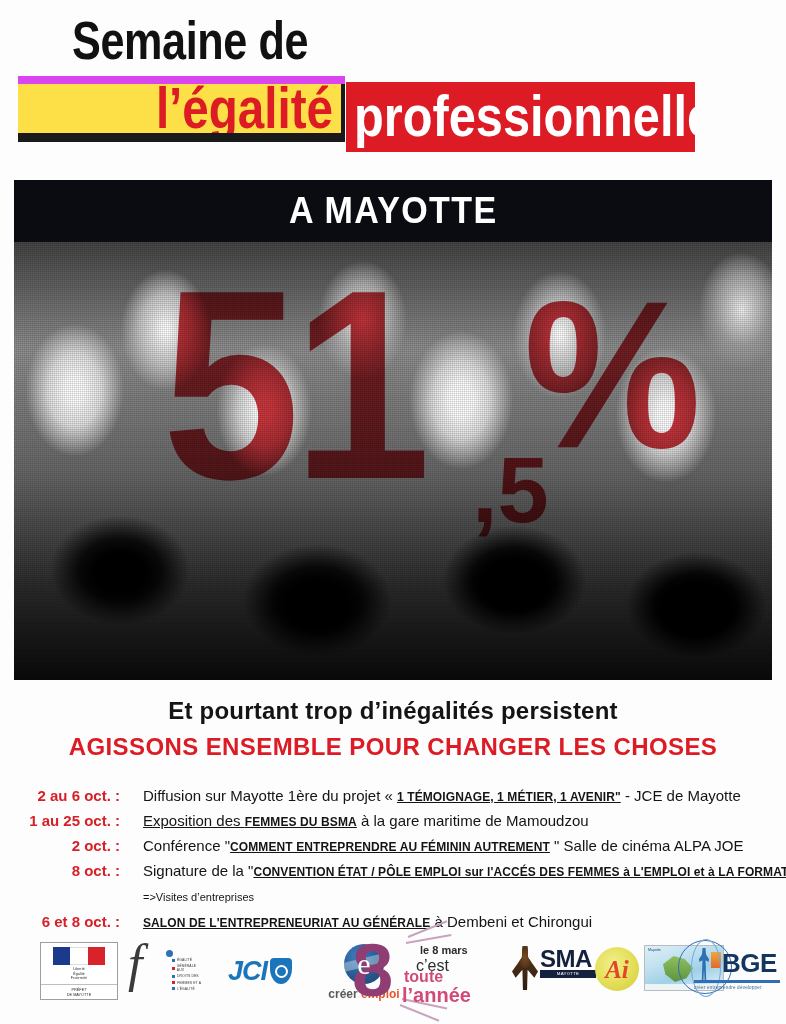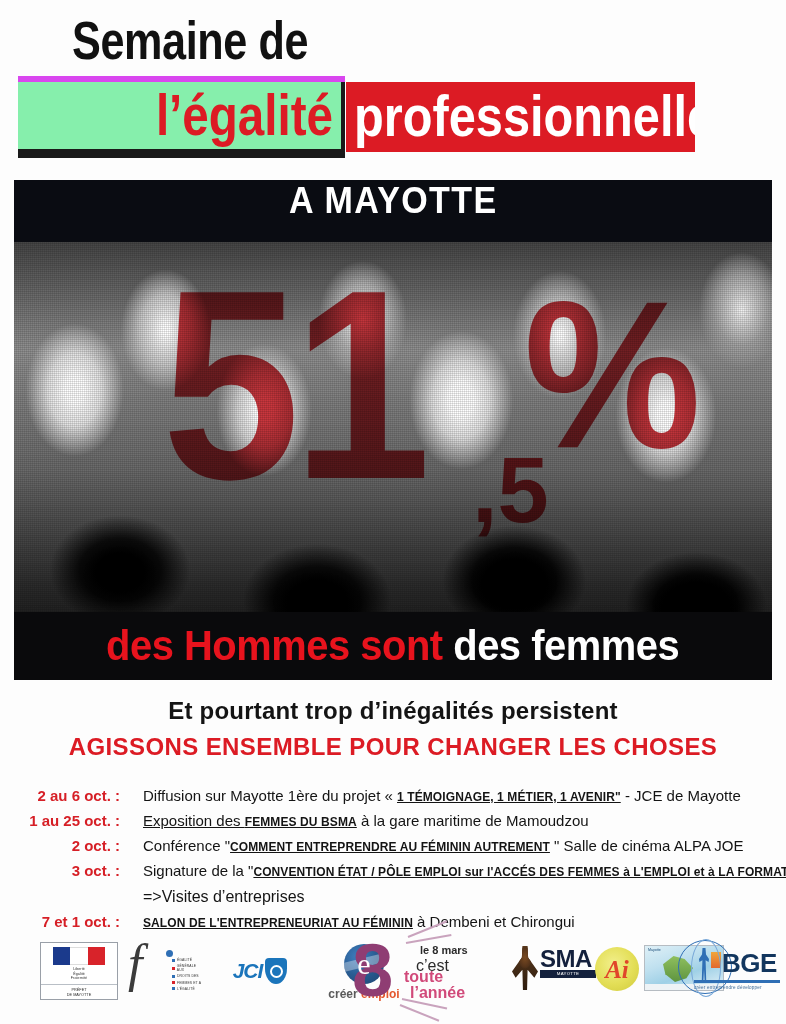--- a/index.html
+++ b/index.html
@@ -31,23 +31,23 @@
     letter-spacing:-0.5px;
     color:#111111;
     transform:scaleX(0.80);
     transform-origin:left top;
     white-space:nowrap;
   }
   
   .egalite-box{
     position:absolute;
     left:18px;top:76px;
-    width:327px;height:82px;
-    background:#86efac;
-    border-top:6px solid #d946ef;
+    width:327px;height:66px;
+    background:#fde047;
+    border-top:8px solid #d946ef;
     border-bottom:9px solid #1a1a1a;
     border-left:none;
     box-sizing:border-box;
     overflow:hidden;
   }
   .egalite-box:after{
     content:"";
     position:absolute;right:0;top:-9px;bottom:-9px;width:4px;
     background:#1a1a1a;
   }
@@ -114,21 +114,21 @@
     position:absolute;inset:0;
     background-image:
       repeating-linear-gradient(0deg, rgba(0,0,0,.22) 0 1px, rgba(255,255,255,.05) 1px 2px),
       repeating-linear-gradient(90deg, rgba(0,0,0,.18) 0 1px, rgba(255,255,255,.04) 1px 2px);
     opacity:.55;
     mix-blend-mode:multiply;
   }
   .band-top{
     position:absolute;left:0;top:0;width:100%;height:62px;
     background:#0a0c12;
-    display:flex;align-items:flex-start;justify-content:center;
+    display:flex;align-items:center;justify-content:center;
   }
   .band-top .amayotte{
     font-family:"Liberation Sans Narrow","Liberation Sans",sans-serif;
     font-weight:bold;
     font-size:37px;
     letter-spacing:1.5px;
     color:#ffffff;
     transform:scaleX(0.92);
   }
   .band-bottom{
@@ -242,21 +242,21 @@
   .ev-text .u{text-decoration:underline;}
   .ev-text .sc{
     font-size:12px;
     font-weight:bold;
     letter-spacing:.1px;
   }
   .ev-sub{
     padding-left:15px;
     color:#141414;
     font-family:"Liberation Sans Narrow","Liberation Sans",sans-serif;
-    font-size:16px;
+    font-size:11px;
     line-height:22px;
   }
   .ev-row.indent .ev-date{visibility:hidden;}
 
   
   .logos{
     position:absolute;left:0;bottom:6px;width:786px;height:90px;
   }
   .logo{
     position:absolute;
@@ -285,21 +285,21 @@
   }
   .l-f .dot{position:absolute;left:38px;top:12px;width:7px;height:7px;border-radius:50%;background:#2f6fb5;}
   .l-f .lines{position:absolute;left:44px;top:20px;}
   .l-f .lines div{display:flex;align-items:center;margin-bottom:2.2px;}
   .l-f .lines .sq{width:3px;height:3px;margin-right:2px;}
   .l-f .lines span{font-size:3.4px;color:#333;letter-spacing:.1px;line-height:4px;}
 
   
   .l-jci{left:212px;top:22px;width:96px;height:42px;}
   .l-jci .txt{font-family:"Liberation Sans",sans-serif;font-weight:bold;
-      font-style:italic;font-size:21px;color:#1b75bb;letter-spacing:-1px;}
+      font-style:italic;font-size:27px;color:#1b75bb;letter-spacing:-1px;}
   .l-jci .shield{
     width:22px;height:26px;margin-left:3px;
     background:#1b75bb;
     border-radius:4px 4px 50% 50%/4px 4px 60% 60%;
     display:flex;align-items:center;justify-content:center;
   }
   .l-jci .shield i{
     display:block;width:9px;height:9px;border-radius:50%;
     border:2px solid #fff;font-style:normal;
   }
@@ -331,22 +331,22 @@
     font-family:"Liberation Sans",sans-serif;font-weight:bold;
     font-size:74px;line-height:70px;color:#8f3d73;
   }
   .l-8 .ray{position:absolute;background:#c9a3bd;height:2px;transform-origin:left center;}
   .l-8 .t1{position:absolute;left:52px;top:12px;font-size:11px;color:#2b2b2b;
       font-family:"Liberation Sans",sans-serif;font-weight:bold;padding-left:16px;}
   .l-8 .t2{position:absolute;left:64px;top:25px;font-size:16px;color:#2b2b2b;
       font-family:"Liberation Sans",sans-serif;}
   .l-8 .t3{position:absolute;left:52px;top:36px;font-size:16px;color:#d14a7a;
       font-family:"Liberation Sans",sans-serif;font-weight:bold;}
-  .l-8 .t4{position:absolute;left:50px;top:52px;font-size:16px;color:#d14a7a;
-      font-family:"Liberation Sans",sans-serif;font-weight:bold;margin-left:8px;}
+  .l-8 .t4{position:absolute;left:50px;top:52px;font-size:20px;color:#d14a7a;
+      font-family:"Liberation Sans",sans-serif;font-weight:bold;}
 
   
   .l-sma{left:512px;top:16px;width:86px;height:52px;}
   .l-sma .anchor{
     position:absolute;left:0;top:2px;width:26px;height:44px;
     background:
       radial-gradient(ellipse 10px 16px at 50% 26%, #7b4b22 0%, #54331a 60%, rgba(0,0,0,0) 72%),
       linear-gradient(#5a3a1e,#2e1c0e);
     clip-path:polygon(40% 0,60% 0,62% 26%,100% 58%,86% 72%,60% 54%,58% 100%,42% 100%,40% 54%,14% 72%,0 58%,38% 26%);
   }
@@ -454,54 +454,49 @@
     <div class="band-top">
       <div class="amayotte">A MAYOTTE</div>
     </div>
 
     <div class="stat">
       <div class="stat-num">51</div>
       <div class="stat-dec">,5</div>
       <div class="stat-pct">%</div>
     </div>
 
-    <div class="band-bottom">
-      <div class="line">
-        <span class="red">des Hommes sont</span><span>&nbsp;</span><span class="white">des femmes</span>
-      </div>
-    </div>
   </div>
 
   <div class="sub1">Et pourtant trop d’inégalités persistent</div>
   <div class="sub2">AGISSONS ENSEMBLE POUR CHANGER LES CHOSES</div>
 
   <div class="events">
       <div class="ev-row">
         <div class="ev-date">2 au 6 oct. :</div>
         <div class="ev-text"><span>Diffusion sur Mayotte 1ère du projet « </span><span class="u sc">1 TÉMOIGNAGE, 1 MÉTIER, 1 AVENIR"</span><span> - JCE de Mayotte</span></div>
       </div>
       <div class="ev-row">
         <div class="ev-date">1 au 25 oct. :</div>
         <div class="ev-text"><span class="u">Exposition des </span><span class="u sc">FEMMES DU BSMA</span><span> à la gare maritime de Mamoudzou</span></div>
       </div>
       <div class="ev-row">
         <div class="ev-date">2 oct. :</div>
         <div class="ev-text"><span>Conférence "</span><span class="u sc">COMMENT ENTREPRENDRE AU FÉMININ AUTREMENT</span><span> " Salle de cinéma ALPA JOE</span></div>
       </div>
       <div class="ev-row">
-        <div class="ev-date">3 oct. :</div>
+        <div class="ev-date">8 oct. :</div>
         <div class="ev-text"><span>Signature de la "</span><span class="u sc">CONVENTION ÉTAT / PÔLE EMPLOI sur l'ACCÉS DES FEMMES à L'EMPLOI et à LA FORMATION "</span></div>
       </div>
       <div class="ev-row indent">
         <div class="ev-date">3 oct. :</div>
         <div class="ev-sub">=&gt;Visites d’entreprises</div>
       </div>
       <div class="ev-row">
-        <div class="ev-date">7 et 1 oct. :</div>
-        <div class="ev-text"><span class="u sc">SALON DE L'ENTREPRENEURIAT AU FÉMININ</span><span> à Dembeni et Chirongui</span></div>
+        <div class="ev-date">6 et 8 oct. :</div>
+        <div class="ev-text"><span class="u sc">SALON DE L'ENTREPRENEURIAT AU GÉNÉRALE</span><span> à Dembeni et Chirongui</span></div>
       </div>
     </div>
 
   <div class="logos">
 
     <div class="logo l-rf">
       <div class="flag">
         <div class="b"></div>
           <div class="w"></div>
           <div class="r"></div>

